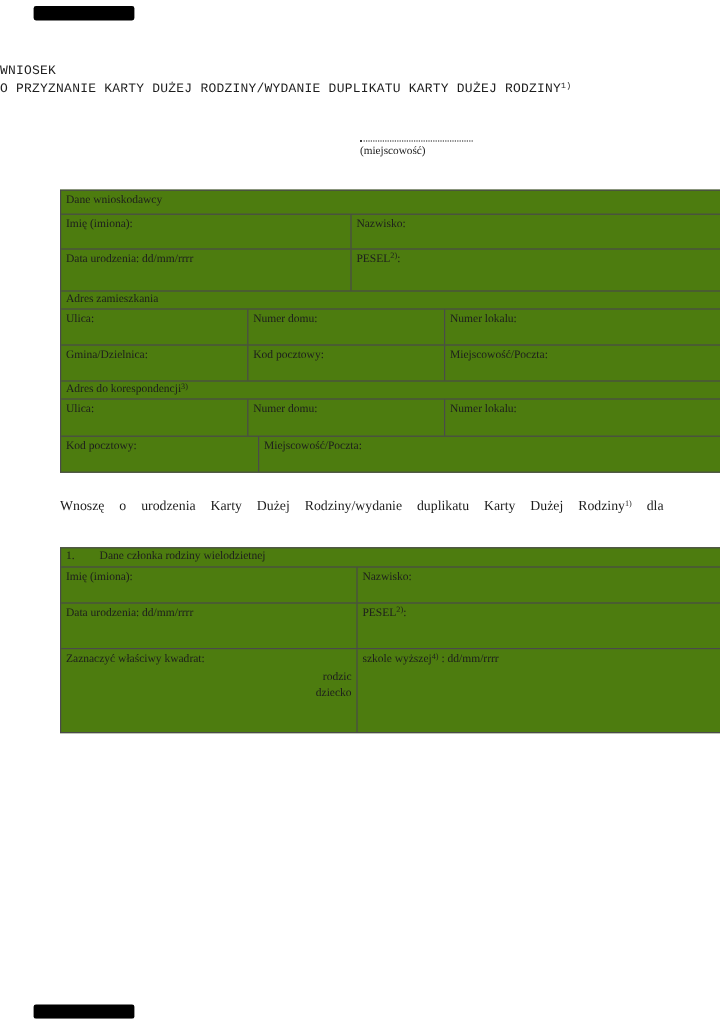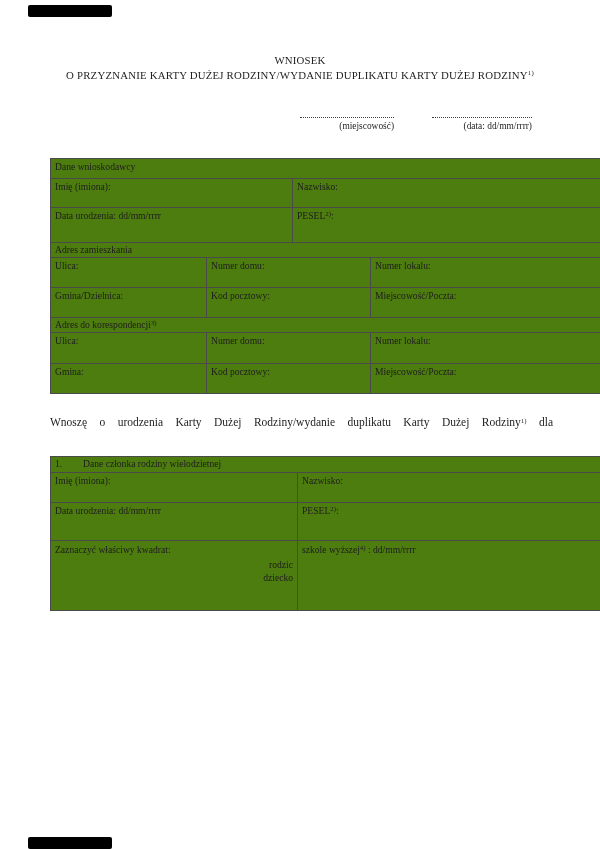--- a/index.html
+++ b/index.html
@@ -9,27 +9,27 @@
     -webkit-font-smoothing:antialiased;
   }
   .page { position:absolute; inset:0; overflow:hidden; }
 
   
   .corner-mark { position:absolute; left:28px; width:84px; height:12px; background:#000; border-radius:2px; }
   .corner-mark.top { top:5px; }
   .corner-mark.bottom { top:837px; }
 
   
-  .title-block { position:absolute; top:53px; left:0; width:600px; text-align:center;
-                 font-size:10.8px; line-height:14.5px; letter-spacing:0.2px; }
+  .title-block { position:absolute; top:53px; left:0; width:600px; text-align:left;
+                 font-size:10.8px; line-height:14.5px; letter-spacing:0.2px;font-family:Liberation Mono, monospace; }
   .sup { font-size:6.8px; position:relative; top:-3.5px; line-height:0; }
 
   
   .sig-block { position:absolute; top:109px; left:300px; display:flex; gap:38px; font-size:9.4px; }
-  .sig-item { text-align:right; }
+  .sig-item { text-align:left; }
   .sig-line { height:8px; border-bottom:1.5px dotted #3c3c3c; margin-bottom:3px; }
   .sig-label { line-height:11px; }
 
   
   .tbl { position:absolute; left:50px; width:559px; border:1px solid #4a4a4a;
          box-sizing:border-box; font-size:9.6px; line-height:11.5px; background:#4d7c0f; }
   .tr { display:flex; border-top:1px solid #4a4a4a; box-sizing:border-box; align-items:stretch; }
   .tr.first { border-top:none; }
   .td { box-sizing:border-box; border-left:1px solid #4a4a4a; padding:2px 4px 0 4px; overflow:hidden; }
   .td:first-child { border-left:none; }
@@ -60,24 +60,20 @@
   <div class="title-block">
     <div>WNIOSEK</div>
     <div><span>O PRZYZNANIE KARTY DUŻEJ RODZINY/WYDANIE DUPLIKATU KARTY DUŻEJ RODZINY</span><span class="sup">1)</span></div>
   </div>
 
   <div class="sig-block">
     <div class="sig-item" style="width:94px">
       <div class="sig-line"></div>
       <div class="sig-label">(miejscowość)</div>
     </div>
-    <div class="sig-item" style="width:100px">
-      <div class="sig-line"></div>
-      <div class="sig-label">(data: dd/mm/rrrr)</div>
-    </div>
   </div>
 
   <div class="tbl" style="top:158px">
     <div class="tr first" style="height:19px">
       <div class="td sect">Dane wnioskodawcy</div>
     </div>
     <div class="tr" style="height:29px">
       <div class="td" style="width:241px">Imię (imiona):</div>
       <div class="td grow">Nazwisko:</div>
     </div>
@@ -100,21 +96,20 @@
     </div>
     <div class="tr" style="height:15px">
       <div class="td sect" style="padding-top:1px"><span>Adres do korespondencji</span><span class="sup">3)</span></div>
     </div>
     <div class="tr" style="height:31px">
       <div class="td" style="width:155px">Ulica:</div>
       <div class="td" style="width:164px">Numer domu:</div>
       <div class="td grow">Numer lokalu:</div>
     </div>
     <div class="tr" style="height:30px">
-      <div class="td" style="width:155px">Gmina:</div>
       <div class="td" style="width:164px">Kod pocztowy:</div>
       <div class="td grow">Miejscowość/Poczta:</div>
     </div>
   </div>
 
   <div class="request">
     <div class="l1"><span>Wnoszę o urodzenia Karty Dużej Rodziny/wydanie duplikatu Karty Dużej Rodziny</span><span class="sup">1)</span><span> dla</span></div>
   </div>
 
   <div class="tbl" style="top:456px">

